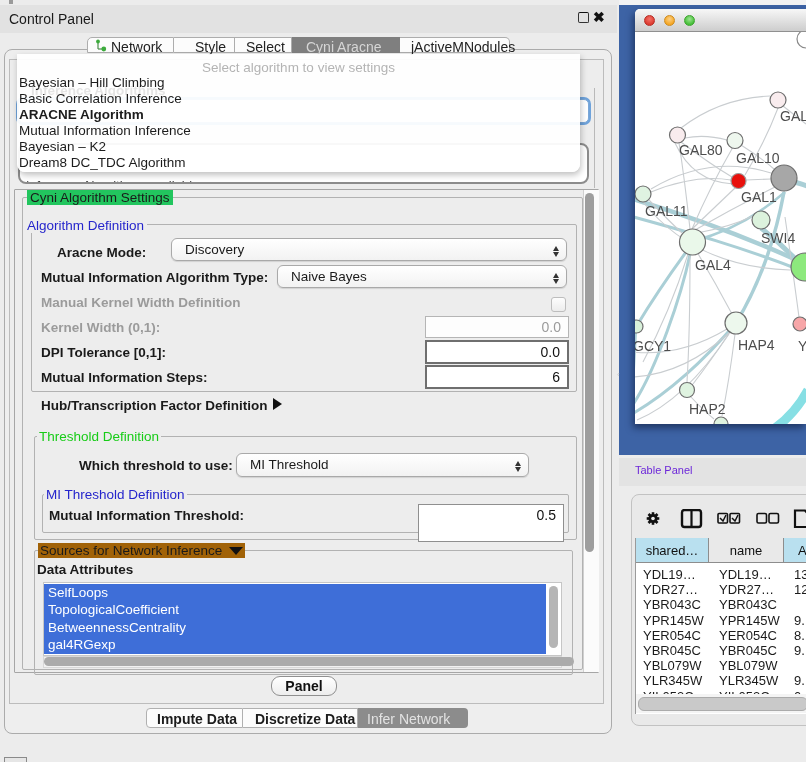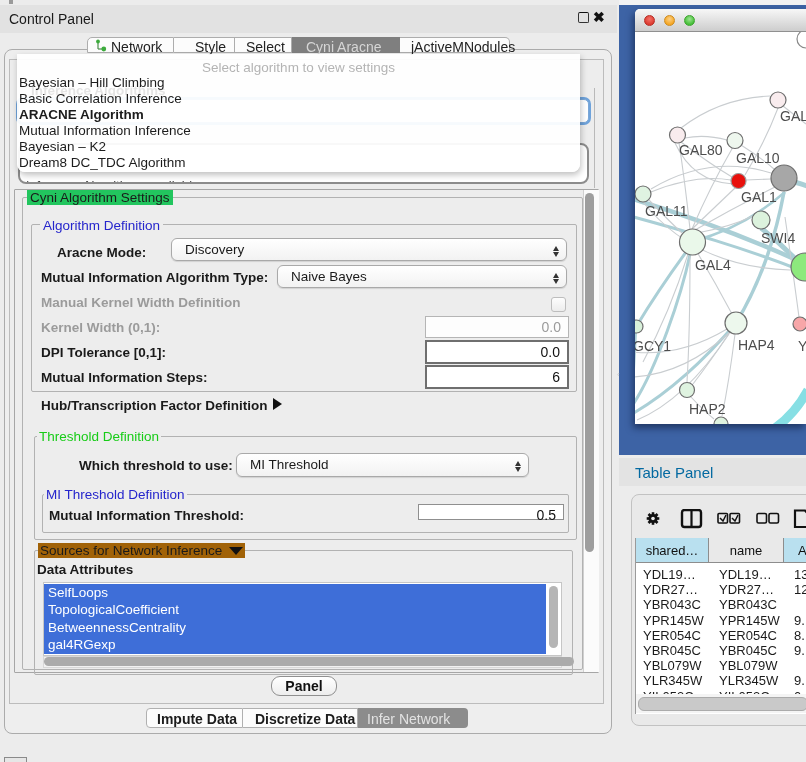--- a/index.html
+++ b/index.html
@@ -100,21 +100,21 @@
       <text x="103" y="318">HAP4</text>
       <text x="163" y="319">Y</text>
       <text x="54" y="382">HAP2</text>
     </g>
   </svg>
 
   <div class="abs" style="left:617px;top:370px;width:5px;height:7px;color:#c8c8c8;font-size:8px;">‹</div>
 
   <div class="abs" style="left:619px;top:455px;width:187px;height:307px;background:#ececec;"></div>
   <div class="abs" style="left:619px;top:458px;width:187px;height:28px;background:#e3e3e3;"></div>
-  <div class="abs" style="left:635px;top:464px;font-size:15px;color:#0369a1;">Table Panel</div>
+  <div class="abs" style="left:635px;top:464px;font-size:11px;color:#6d28d9;">Table Panel</div>
 
   <div class="abs" style="left:631px;top:494px;width:185px;height:232px;background:#e9e9e9;border:1px solid #c2c2c2;border-radius:8px;box-sizing:border-box;"></div>
 
   <svg class="abs" style="left:644px;top:509px;" width="170" height="20" viewBox="0 0 170 20">
 
     <g transform="translate(9,9.5)" fill="#111">
       <circle r="4.6"></circle>
       <g stroke="#111" stroke-width="2.6">
         <line x1="0" y1="-6.3" x2="0" y2="6.3"></line>
         <line x1="-6.3" y1="0" x2="6.3" y2="0"></line>
@@ -200,21 +200,21 @@
   <div class="abs" style="left:594px;top:88px;width:5px;height:100px;border-left:1px solid #b9b9b9;"></div>
 
   <div class="abs" style="left:14px;top:189px;width:585px;height:484px;border:1px solid #a6a6a6;border-radius:1px;background:#ededed;box-sizing:border-box;"></div>
   <div class="abs" style="left:583px;top:190px;width:15px;height:482px;background:#fbfbfb;border-left:1px solid #d0d0d0;"></div>
   <div class="abs" style="left:585px;top:193px;width:9px;height:359px;background:#9e9e9e;border-radius:5px;"></div>
 
   <div class="abs" style="left:22px;top:197px;width:559px;height:471px;border:1px solid #b2b2b2;border-radius:2px;"></div>
   <div class="abs" style="left:27px;top:190px;background:#22c55e;padding:0 3px;font-size:13.5px;color:#1a1a1a;">Cyni Algorithm Settings</div>
 
   <div class="abs" style="left:31px;top:224px;width:544px;height:166px;border:1px solid #b2b2b2;border-radius:2px;"></div>
-  <div class="abs" style="left:40px;top:218px;background:#ededed;padding:0 3px;font-size:13.5px;color:#2525cc;">Algorithm Definition</div>
+  <div class="abs" style="left:24px;top:218px;background:#ededed;padding:0 3px;font-size:13.5px;color:#2525cc;">Algorithm Definition</div>
 
   <div class="abs b" style="left:41px;top:245px;font-size:13.5px;color:#1a1a1a;margin-left:16px;">Aracne Mode:</div>
   <div class="abs combo" style="left:171px;top:238px;width:396px;height:23px;">
     <span class="ctext">Discovery</span>
       <span class="carr"></span>
   </div>
   <div class="abs b" style="left:41px;top:270px;font-size:13.5px;color:#1a1a1a;">Mutual Information Algorithm Type:</div>
   <div class="abs combo" style="left:277px;top:265px;width:290px;height:23px;">
     <span class="ctext">Naive Bayes</span>
       <span class="carr"></span>
@@ -233,21 +233,21 @@
   <div class="abs" style="left:34px;top:436px;width:541px;height:102px;border:1px solid #b2b2b2;border-radius:2px;"></div>
   <div class="abs" style="left:37px;top:429px;background:#ededed;padding:0 2px;font-size:13.5px;color:#17cc17;">Threshold Definition</div>
   <div class="abs b" style="left:79px;top:458px;font-size:13.5px;color:#1a1a1a;">Which threshold to use:</div>
   <div class="abs combo" style="left:236px;top:453px;width:293px;height:24px;">
     <span class="ctext">MI Threshold</span>
       <span class="carr"></span>
   </div>
   <div class="abs" style="left:42px;top:494px;width:525px;height:37px;border:1px solid #b2b2b2;border-radius:2px;"></div>
   <div class="abs" style="left:44px;top:487px;background:#ededed;padding:0 2px;font-size:13.5px;color:#2525cc;">MI Threshold Definition</div>
   <div class="abs b" style="left:49px;top:508px;font-size:13.5px;color:#1a1a1a;">Mutual Information Threshold:</div>
-  <div class="abs" style="left:418px;top:504px;width:146px;height:16px;background:#fff;border:1px solid #8f8f8f;box-sizing:border-box;font-size:14px;color:#111;text-align:right;line-height:20px;padding-right:7px;">0.5</div>
+  <div class="abs" style="left:418px;top:504px;width:146px;height:38px;background:#fff;border:1px solid #8f8f8f;box-sizing:border-box;font-size:14px;color:#111;text-align:right;line-height:20px;padding-right:7px;">0.5</div>
 
   <div class="abs" style="left:34px;top:550px;width:537px;height:123px;border:1px solid #b2b2b2;border-radius:2px;"></div>
   <div class="abs" style="left:38px;top:543px;background:#a16207;padding:0 2px;font-size:13.5px;color:#1a1a1a;">Sources for Network Inference <span style="display:inline-block;width:0;height:0;border-left:7px solid transparent;border-right:7px solid transparent;border-top:8px solid #111;margin-left:3px;"></span></div>
   <div class="abs b" style="left:37px;top:562px;font-size:13.5px;color:#1a1a1a;">Data Attributes</div>
   <div class="abs" style="left:43px;top:582px;width:519px;height:74px;background:#fff;border:1px solid #c6c6c6;box-sizing:border-box;"></div>
   <div class="abs" style="left:44px;top:584px;width:502px;height:70px;background:#3e6ed8;color:#fff;font-size:13.5px;line-height:17.4px;padding-left:4px;box-sizing:border-box;">SelfLoops<br>TopologicalCoefficient<br>BetweennessCentrality<br>gal4RGexp</div>
   <div class="abs" style="left:549px;top:586px;width:9px;height:62px;background:#b5b5b5;border-radius:5px;"></div>
   <div class="abs" style="left:43px;top:656px;width:519px;height:12px;background:#f2f2f2;border:1px solid #d8d8d8;box-sizing:border-box;"></div>
   <div class="abs" style="left:44px;top:657px;width:530px;height:9px;background:#ababab;border-radius:5px;"></div>
 

